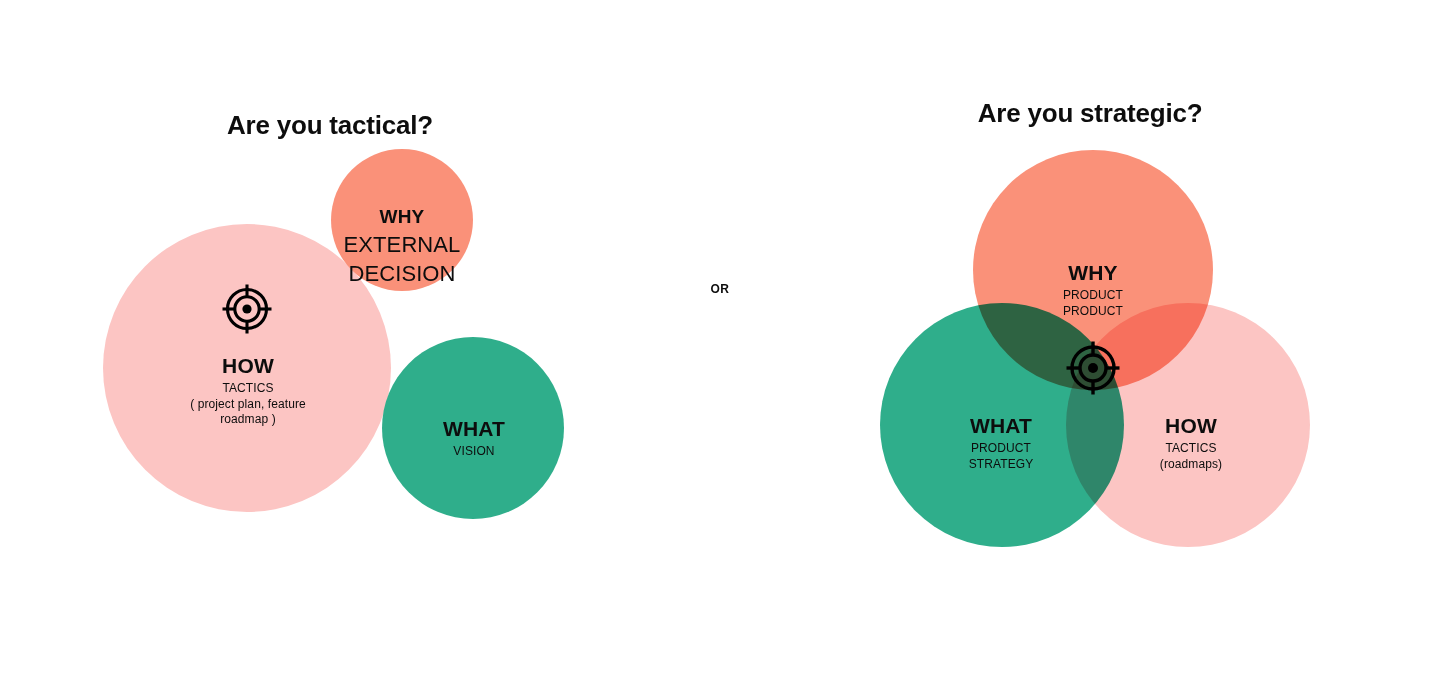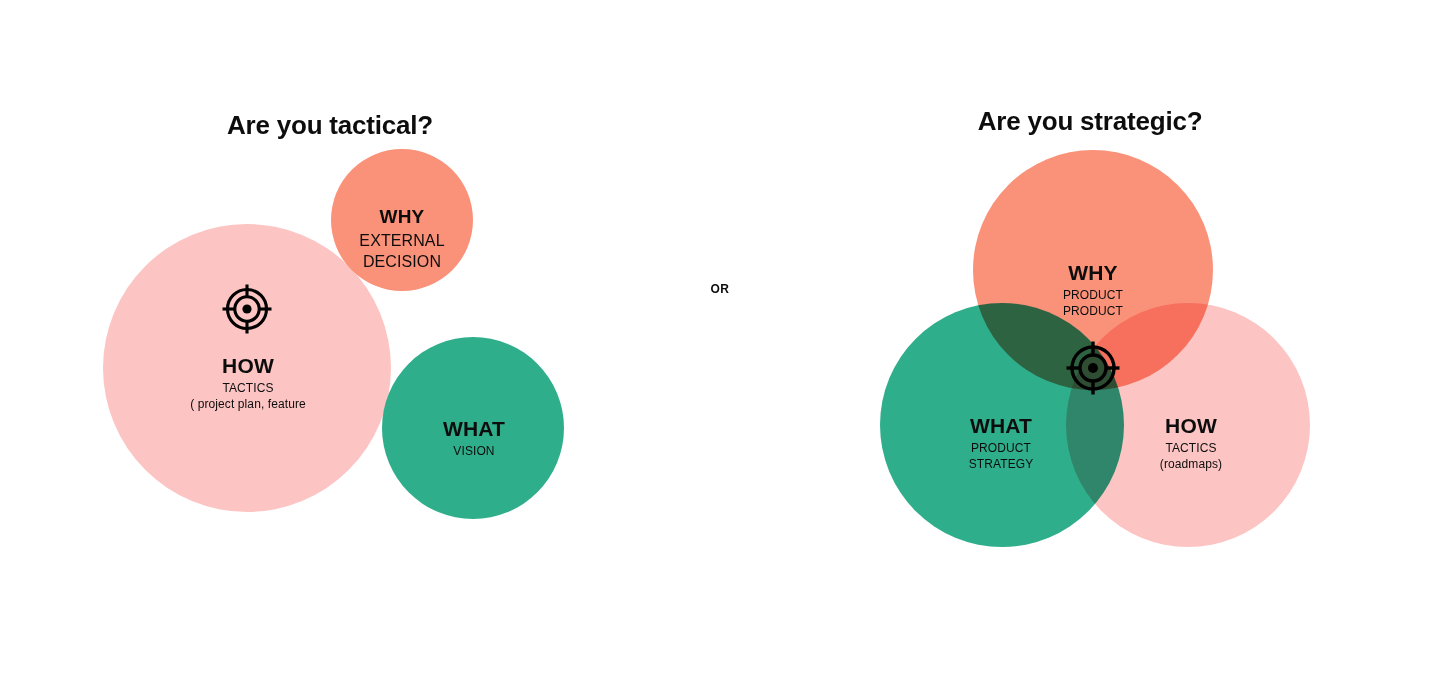--- a/index.html
+++ b/index.html
@@ -34,21 +34,21 @@
     text-align: center;
   }
   #title-tactical {
     left: 130px;
     top: 80px;
     width: 400px;
     margin-top: 30px;
   }
   #title-strategic {
     left: 890px;
-    top: 84px;
+    top: 76px;
     width: 400px;
   }
 
   .or-label {
     position: absolute;
     left: 660px;
     top: 282px;
     width: 120px;
     text-align: center;
     font-size: 12px;
@@ -76,21 +76,21 @@
   }
   .bubble-label .term {
     display: block;
     font-size: 19px;
     font-weight: 700;
     letter-spacing: 0.2px;
     margin-bottom: 1px;
   }
   .bubble-label .desc {
     display: block;
-    font-size: 16px;
+    font-size: 22px;
     font-weight: 400;
     letter-spacing: 0.1px;
   }
   .bubble-label.big .term { font-size: 21px; }
   .bubble-label.big .desc { font-size: 12px; }
 
   
   .target-icon {
     position: absolute;
   }
@@ -127,20 +127,21 @@
   <div class="bubble-label" style="left:322px; top:204px; width:160px;">
     <span class="term">WHY</span>
     <span class="desc">EXTERNAL</span>
     <span class="desc">DECISION</span>
   </div>
 
   <div class="bubble-label big" style="left:110px; top:352px; width:276px;">
     <span class="term">HOW</span>
     <span class="desc">TACTICS</span>
     <span class="desc">( project plan, feature</span>
+    <span class="desc">roadmap )</span>
   </div>
 
   <div class="bubble-label big" style="left:388px; top:415px; width:172px;">
     <span class="term">WHAT</span>
     <span class="desc">VISION</span>
   </div>
 
   <div class="or-label">OR</div>
 
   <h2 class="panel-title" id="title-strategic">Are you strategic?</h2>

